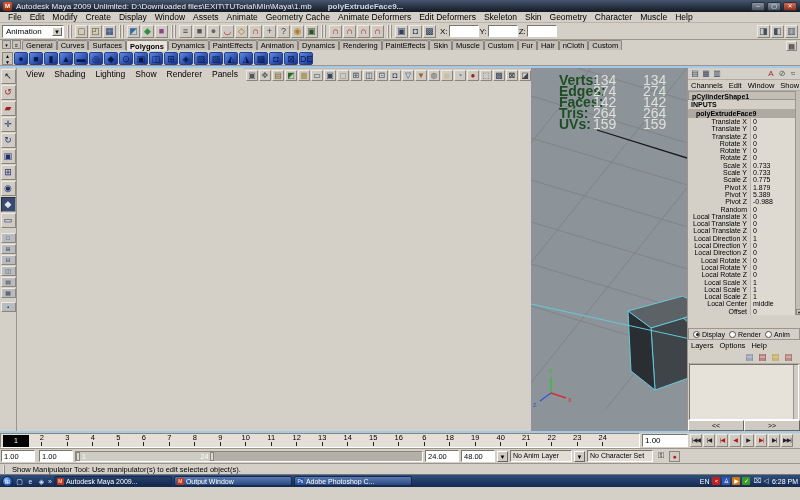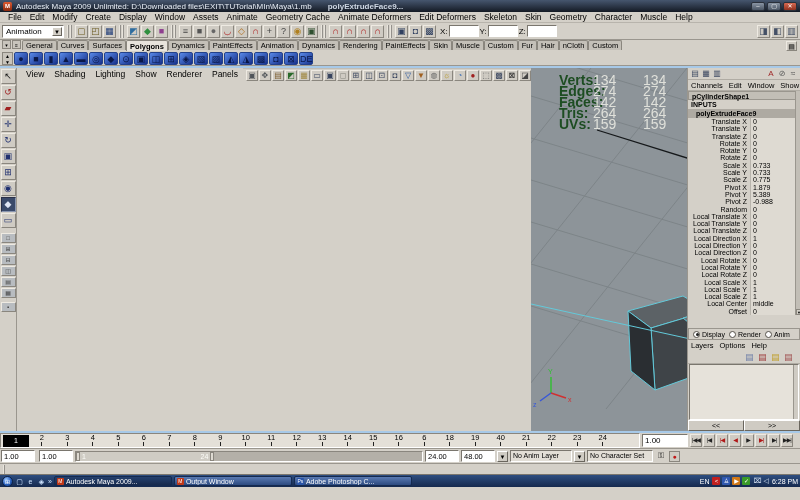--- a/index.html
+++ b/index.html
@@ -825,20 +825,21 @@
     <span class="rsel" style="width:62px;">No Anim Layer</span>
     <span class="rdd">▼</span>
     <span class="rsel" style="width:66px;">No Character Set</span>
     <span class="keyicon">⚿</span>
     <span class="recbtn">●</span>
   </div>
 
 
   <div class="helpline">
     <span class="helpgrip"></span>
+    <span>Show Manipulator Tool: Use manipulator(s) to edit selected object(s).</span>
   </div>
 
   <div class="taskbar">
     <span class="orb">⊞</span>
     <span class="ql">
 
     <span class="qlicon">▢</span>
         <span class="qlicon">e</span>
         <span class="qlicon">◈</span>
       </span>

